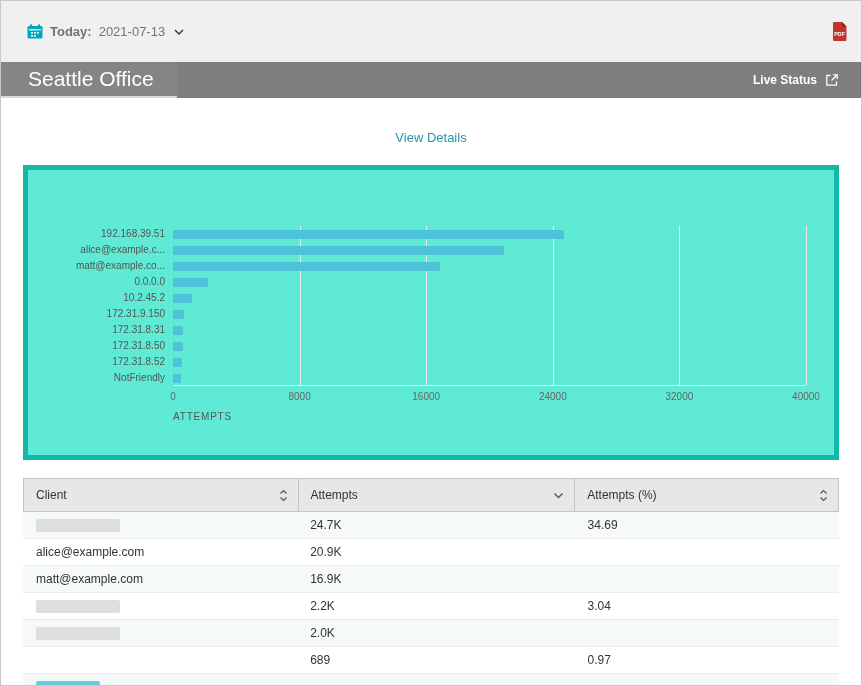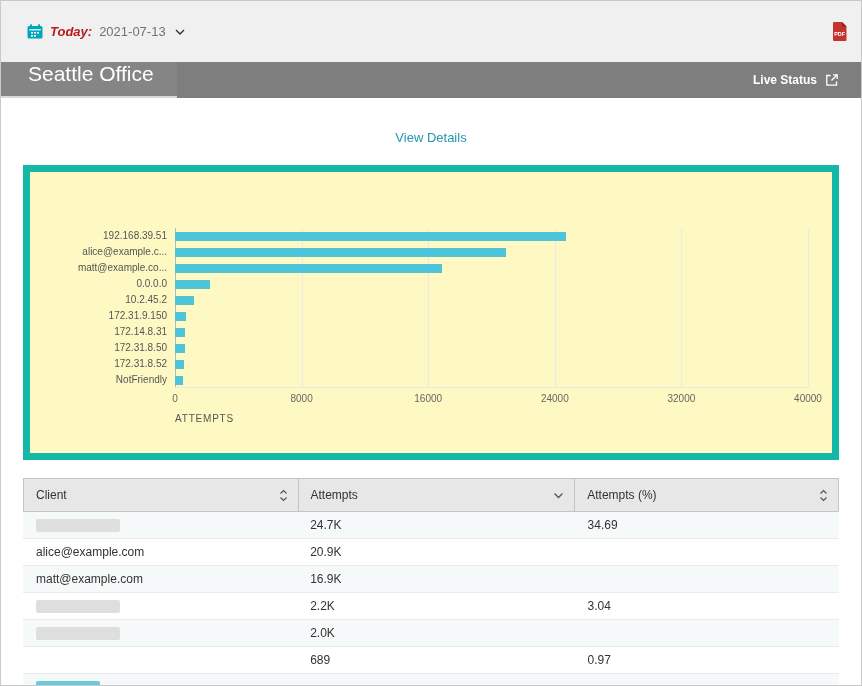--- a/index.html
+++ b/index.html
@@ -2,40 +2,40 @@
 <html><head>
 <meta charset="utf-8">
 <style>
   * { margin:0; padding:0; box-sizing:border-box; }
   body { font-family:"Liberation Sans", sans-serif; background:#fff; }
   .page { width:862px; height:686px; border:1px solid #c9c9c9; overflow:hidden; background:#fff; position:relative; }
 
   
   .topbar { height:61px; background:#f0f0f0; display:flex; align-items:center; padding:0 14px 0 26px; }
   .date-picker { display:flex; align-items:center; gap:7px; cursor:pointer; }
-  .today-label { font-weight:bold; font-size:13px; color:#b91c1c;font-style:italic; }
+  .today-label { font-weight:bold; font-size:13px; color:#737373; }
   .date-value { font-size:13px; color:#737373; }
   .chev { display:flex; margin-left:2px; }
   .pdf-btn { margin-left:auto; cursor:pointer; display:flex; }
 
   
   .grayhead { height:36px; background:#7e7e7e; display:flex; align-items:stretch; }
-  .title-tab { width:176px; display:flex; align-items:flex-start; padding-left:27px;
+  .title-tab { width:176px; display:flex; align-items:center; padding-left:27px;
                background:rgba(255,255,255,0.06); border-bottom:2px solid #d9d9d9; }
   .title { font-size:21px; color:#fff; font-weight:400; white-space:nowrap; }
   .live-status { margin-left:auto; display:flex; align-items:center; gap:8px;
                  padding-right:22px; color:#fff; font-size:12px; font-weight:bold; cursor:pointer; }
 
   
   .content { padding:0 22px; }
   .vd-row { text-align:center; margin:30px 0 21px; height:16px; }
   .view-details { color:#2596ab; font-size:13px; cursor:pointer; text-decoration:none; }
 
   
-  .card { border:7px solid #14b8a6; height:295px; background:#fef9c3; }
+  .card { border:5px solid #14b8a6; height:295px; background:#5eead4; }
   .chart-area { display:flex; padding-top:56px; }
   .ylabels { width:145px; flex:none; }
   .ylab { height:16px; line-height:16px; font-size:10px; color:#555; text-align:right;
           padding-right:8px; white-space:nowrap; }
   .plotwrap { width:633px; flex:none; }
   .plot { position:relative; height:160px; border-bottom:1px solid #e8e8e8; }
   .gridline { position:absolute; top:0; bottom:0; width:1px; background:#eaeaea; }
   .gridline.axis0 { background:#b8b8b8; }
   .bar-row { height:16px; display:flex; align-items:center; position:relative; z-index:1; }
   .bar { height:9px; }
@@ -120,21 +120,21 @@
 
     <div class="card">
       <div class="chart-area">
         <div class="ylabels">
             <div class="ylab">192.168.39.51</div>
             <div class="ylab">alice@example.c...</div>
             <div class="ylab">matt@example.co...</div>
             <div class="ylab">0.0.0.0</div>
             <div class="ylab">10.2.45.2</div>
             <div class="ylab">172.31.9.150</div>
-            <div class="ylab">172.14.8.31</div>
+            <div class="ylab">172.31.8.31</div>
             <div class="ylab">172.31.8.50</div>
             <div class="ylab">172.31.8.52</div>
             <div class="ylab">NotFriendly</div>
           </div>
         <div class="plotwrap">
           <div class="plot">
               <div class="gridline axis0" style="left: 0%;"></div>
               <div class="gridline" style="left: 20%;"></div>
               <div class="gridline" style="left: 40%;"></div>
               <div class="gridline" style="left: 60%;"></div>

